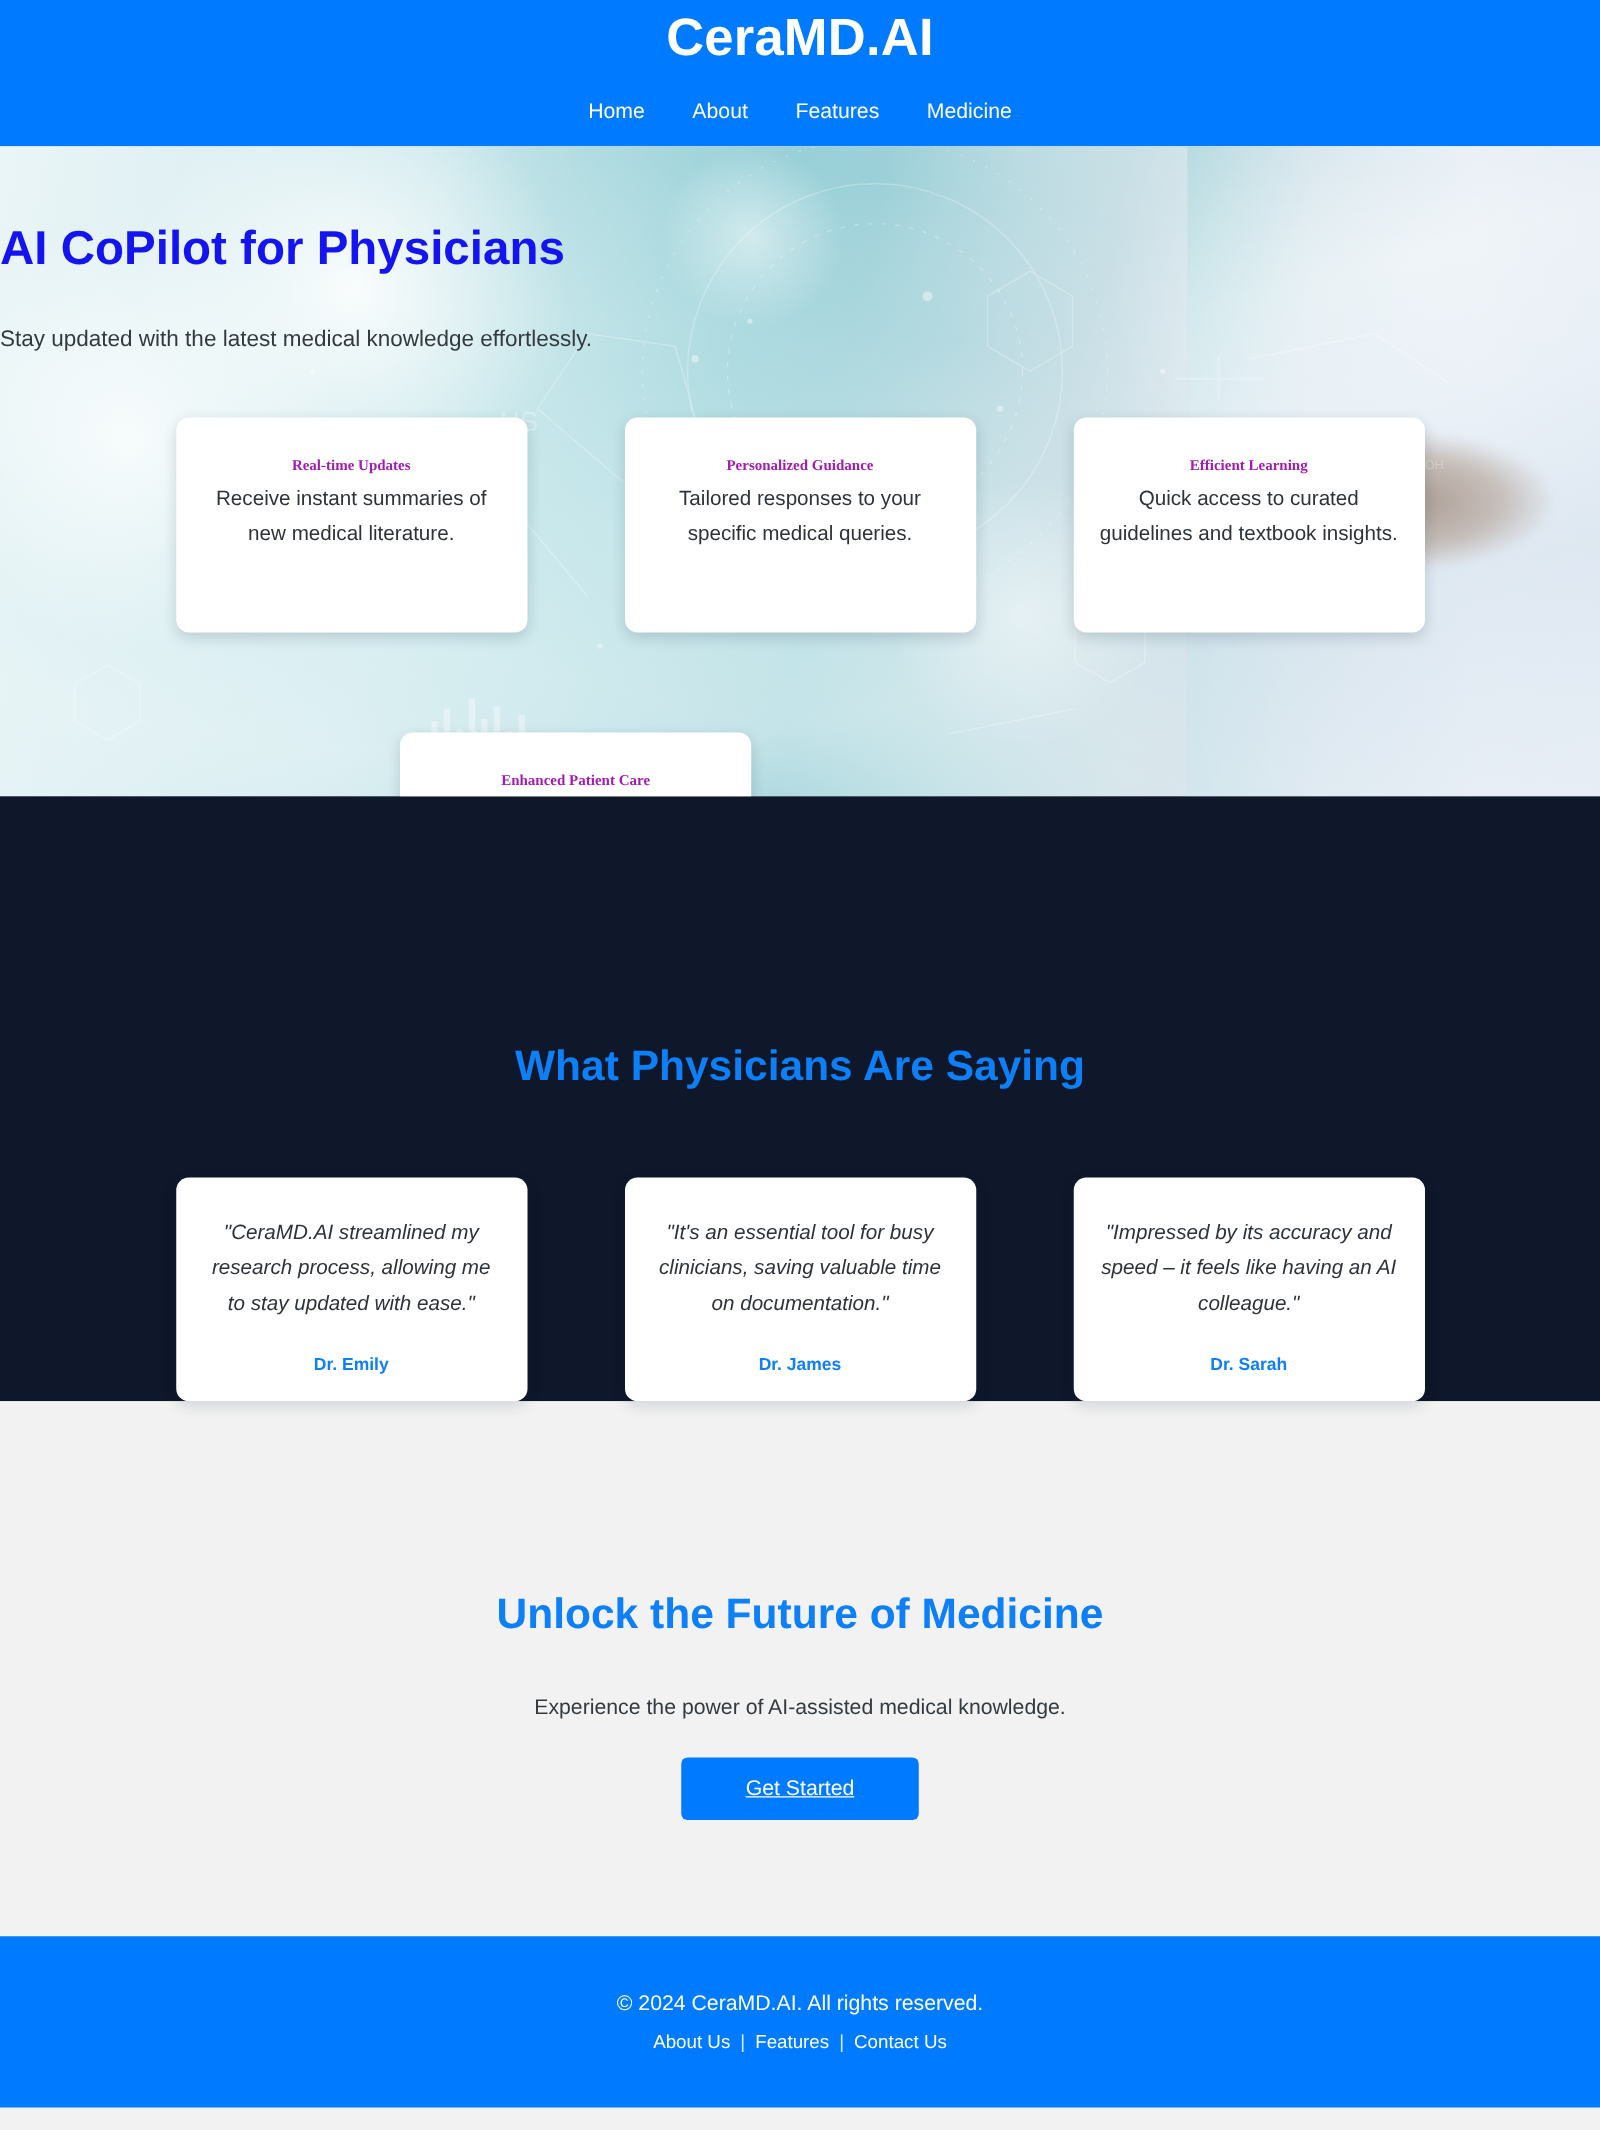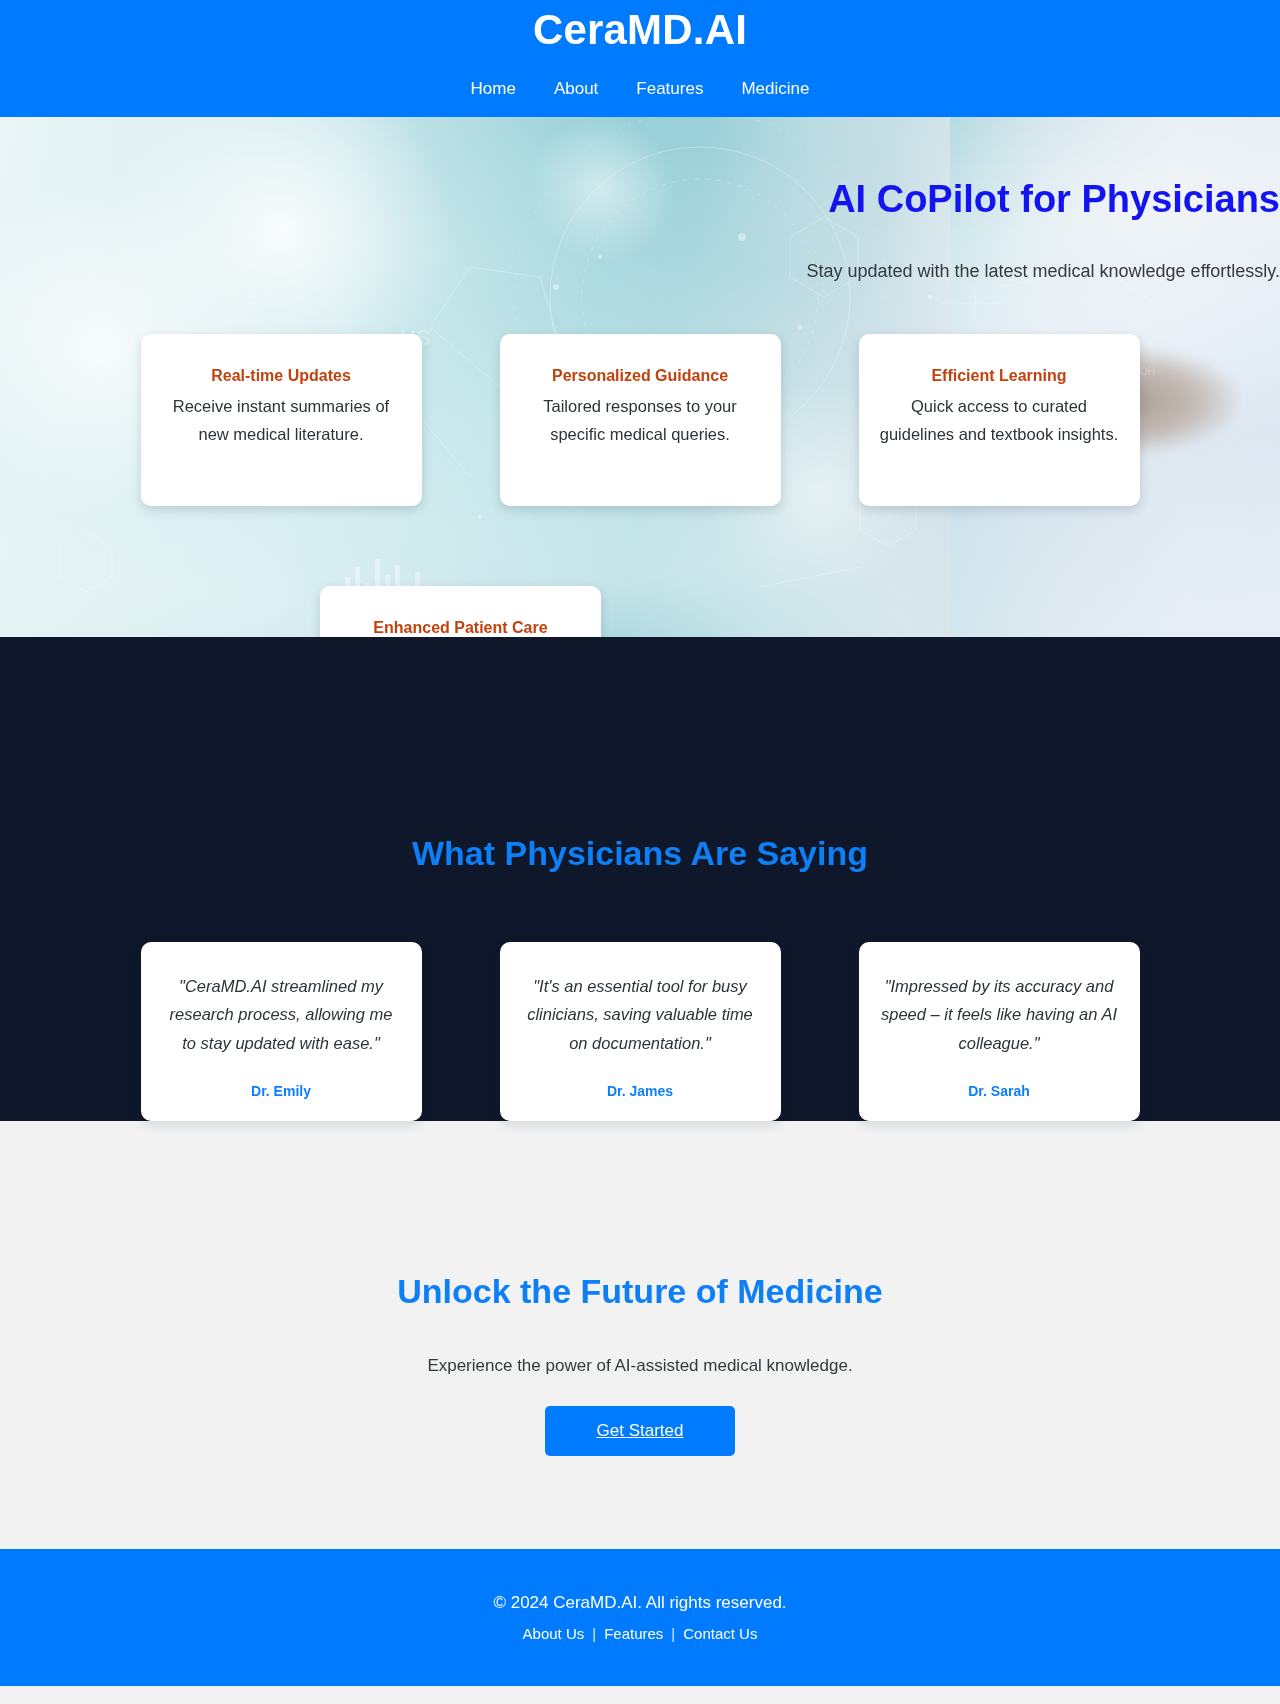--- a/index.html
+++ b/index.html
@@ -106,21 +106,21 @@
   }
   .hero-tech {
     position: absolute;
     inset: 0;
     opacity: 0.55;
   }
 
   .hero-content {
     position: relative;
     z-index: 4;
-    text-align: right;
+    text-align: left;
   }
   .hero-title {
     margin: 0;
     font-size: 38px;
     font-weight: bold;
     color: #1414f0;
     line-height: 1.2;
   }
   .hero-sub {
     margin: 36px 0 0 0;
@@ -144,24 +144,25 @@
     width: 281px;
     min-height: 172px;
     background: #ffffff;
     border-radius: 10px;
     box-shadow: 0 4px 11px rgba(20,40,60,0.17);
     padding: 28px 20px 22px 20px;
     text-align: center;
   }
   .feature-title {
     margin: 0 0 2px 0;
-    font-size: 16px;
+    font-size: 12px;
     font-weight: bold;
-    color: #c2410c;
+    color: #a21caf;
     line-height: 1.75;
+    font-family: Liberation Serif, serif;
   }
   .feature-desc {
     margin: 0;
     font-size: 16.5px;
     color: #2d3338;
     line-height: 1.72;
   }
 
   
   .testimonials {

